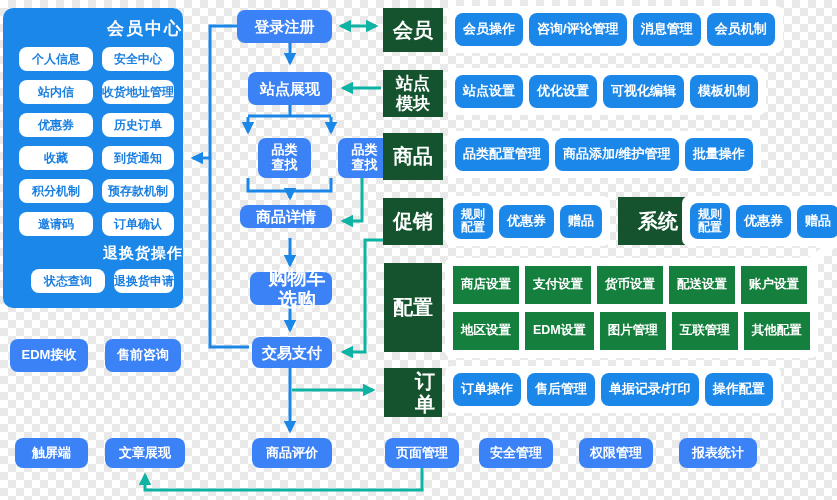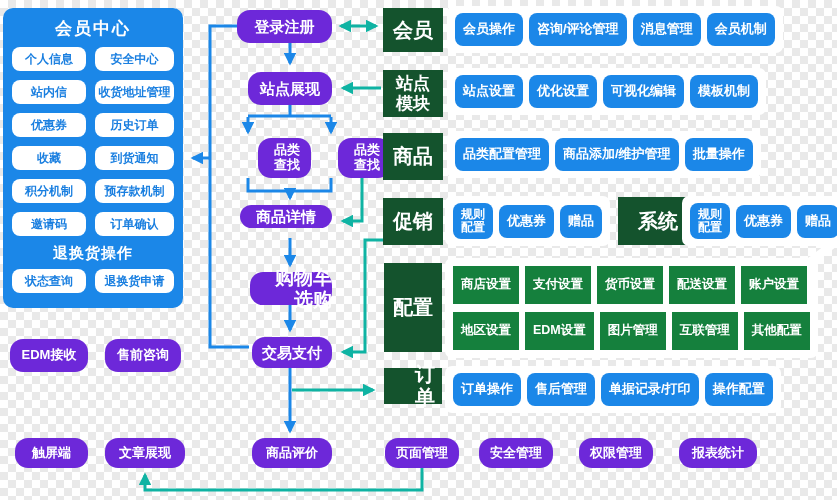--- a/index.html
+++ b/index.html
@@ -12,43 +12,43 @@
       linear-gradient(45deg,#e9e9e9 25%,transparent 25%,transparent 75%,#e9e9e9 75%);
     background-size:16px 16px;
     background-position:0 0,8px 8px;
   }
   .abs{position:absolute;box-sizing:border-box;}
   #wires{position:absolute;left:0;top:0;z-index:1;pointer-events:none;}
   
   .panel{
     left:3px;top:8px;width:180px;height:300px;
     background:#1b87e8;border-radius:10px;z-index:2;
-    display:flex;flex-direction:column;
+    display:flex;flex-direction:column;align-items:flex-end;
   }
   .panel-title{
     color:#fff;font-weight:bold;font-size:17px;text-align:center;
     letter-spacing:2px;margin:9px 0 7px 0;
   }
   .panel-grid{
     display:grid;grid-template-columns:74px 1fr;
     column-gap:9px;row-gap:9px;padding:0 9px;
   }
   .pitem{
     background:#fff;border-radius:8px;color:#1a7fe0;font-weight:bold;
     font-size:12px;height:24px;display:flex;align-items:center;
     justify-content:center;white-space:nowrap;overflow:hidden;
   }
   .panel-sub{
     color:#fff;font-weight:bold;font-size:15px;text-align:center;
     letter-spacing:1px;margin:8px 0 6px 0;
   }
   
   .bluebox{
-    background:#6d28d9;border-radius:13px;color:#fff;font-weight:bold;
-    display:flex;align-items:center;justify-content:center;text-align:right;
+    background:#3b82f6;border-radius:8px;color:#fff;font-weight:bold;
+    display:flex;align-items:center;justify-content:center;text-align:center;
     z-index:2;font-size:15px;line-height:1.15;
   }
   .f13{font-size:13px;}
   .f14{font-size:19px;padding-left:12px;}
   
   .teal{
     background:#14532d;color:#fff;font-weight:bold;z-index:2;
     display:flex;align-items:center;justify-content:center;text-align:center;
     font-size:20px;line-height:1.15;
   }
@@ -196,21 +196,21 @@
   </div>
   <div class="brow">
     <div class="btn">地区设置</div>
     <div class="btn">EDM设置</div>
     <div class="btn">图片管理</div>
     <div class="btn">互联管理</div>
     <div class="btn">其他配置</div>
   </div>
 </div>
 
-<div class="abs teal" style="left:384px;top:368px;width:58px;height:36px;padding-left:24px;">订单</div>
+<div class="abs teal" style="left:384px;top:368px;width:58px;height:49px;padding-left:24px;">订单</div>
 <div class="abs wcard" style="left:445px;top:366px;">
   <div class="btn">订单操作</div>
   <div class="btn">售后管理</div>
   <div class="btn">单据记录/打印</div>
   <div class="btn">操作配置</div>
 </div>
 
 <div class="abs bluebox f13" style="left:15px;top:438px;width:73px;height:30px;">触屏端</div>
 <div class="abs bluebox f13" style="left:105px;top:438px;width:80px;height:30px;">文章展现</div>
 <div class="abs bluebox f13" style="left:385px;top:438px;width:74px;height:30px;">页面管理</div>

